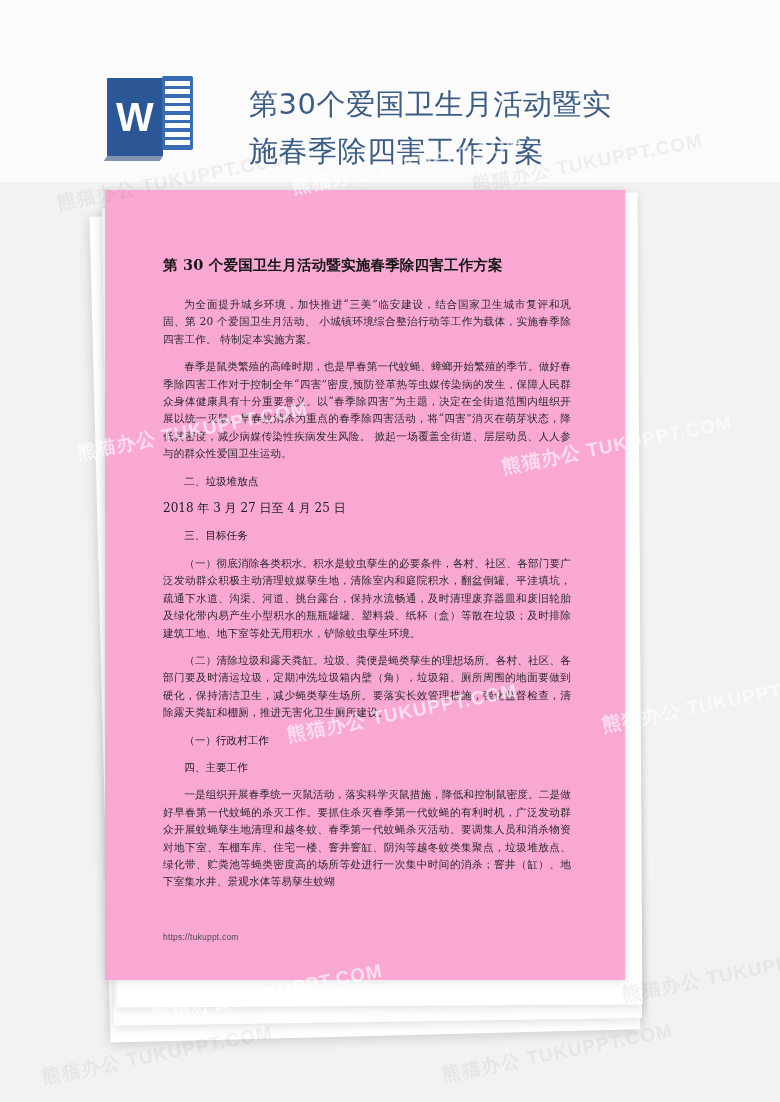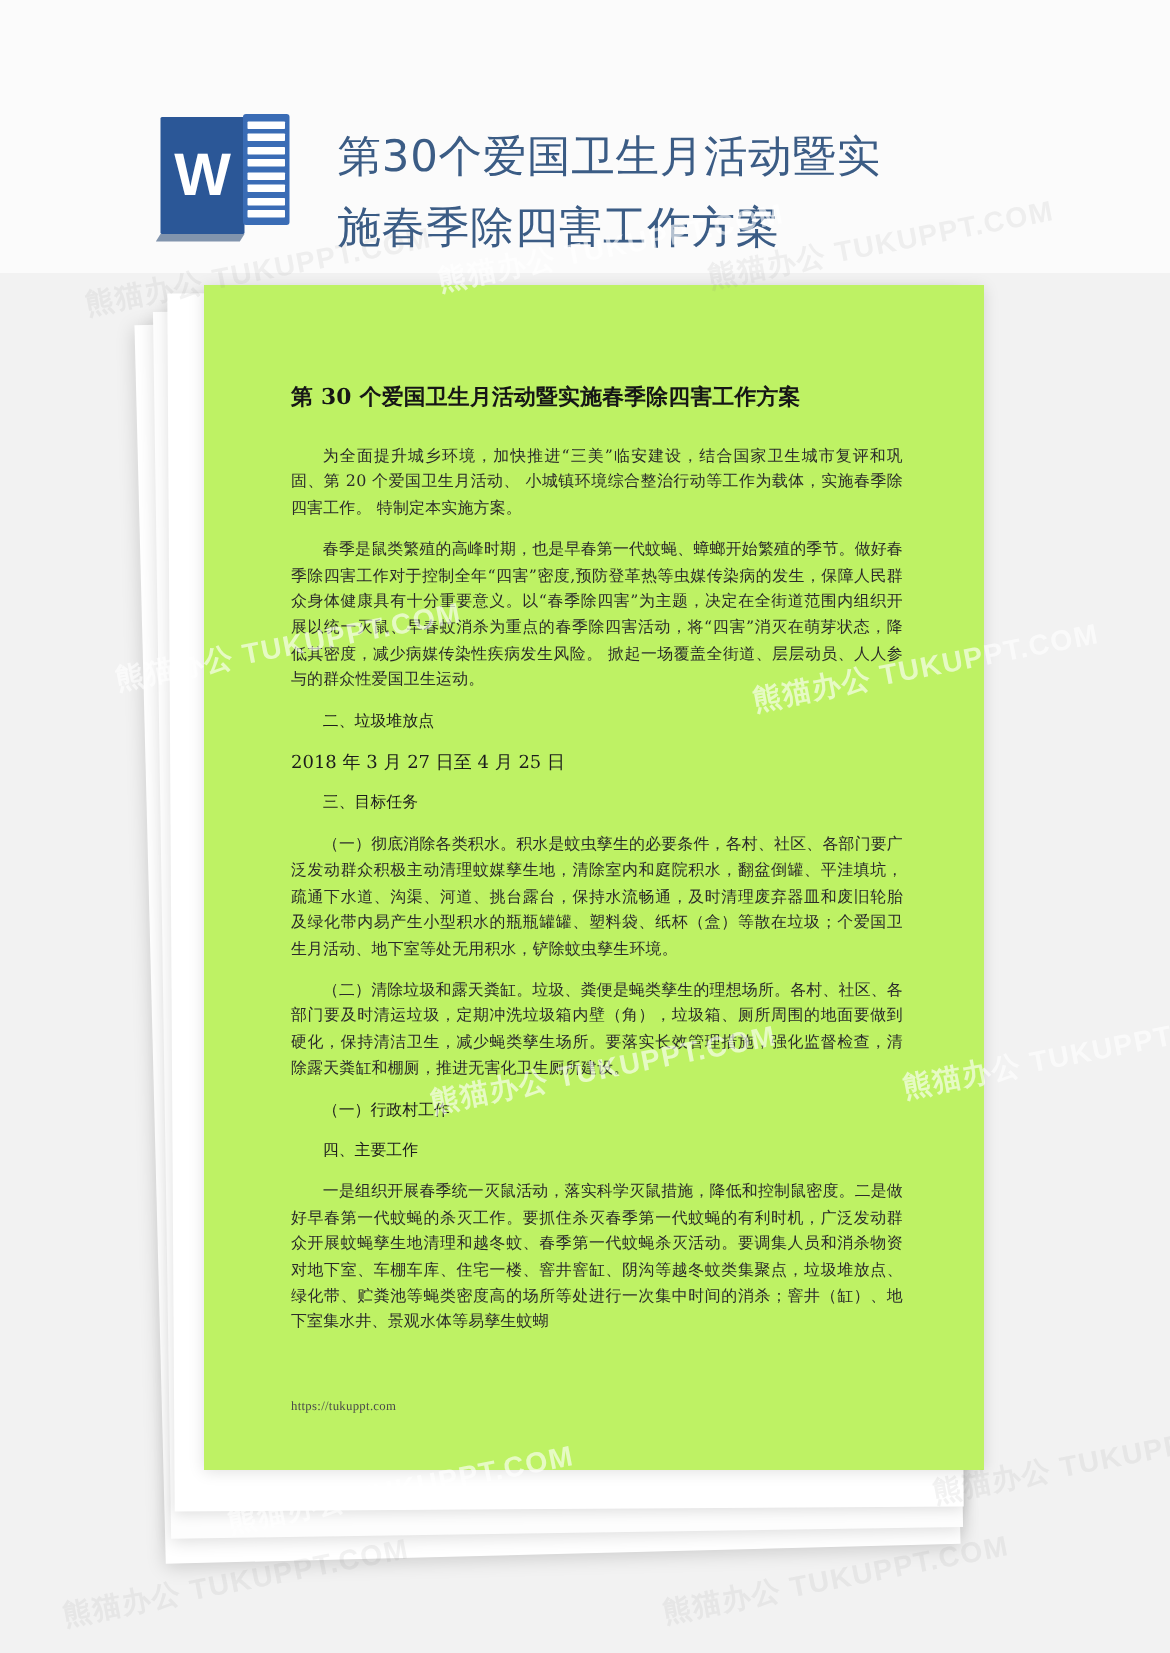--- a/index.html
+++ b/index.html
@@ -44,20 +44,21 @@
     height: 182px;
     background: #fbfbfb;
     z-index: 10;
   }
   .header-inner {
     position: absolute;
     left: 105px;
     top: 62px;
     display: flex;
     align-items: flex-start;
+    gap: 24px;
   }
   .word-icon {
     width: 88px;
     height: 84px;
     position: relative;
     flex: none;
     margin-top: 14px;
   }
   .wi-left {
     position: absolute;
@@ -146,24 +147,24 @@
   .page-rear-1 {
     position: absolute;
     left: 114px; top: 12px;
     width: 526px; height: 812px;
     background: #ffffff;
     transform: rotate(-0.35deg);
     box-shadow: 0 2px 9px rgba(0,0,0,0.12);
   }
   .page-main {
     position: absolute;
-    left: 136px; top: 8px;
+    left: 105px; top: 8px;
     width: 520px;
     height: 790px;
-    background: #bef264;
+    background: #f9a8d4;
     box-shadow: 0 1px 10px rgba(0,0,0,0.13);
     overflow: hidden;
   }
 
   
   .doc-body {
     position: absolute;
     left: 58px;
     top: 64px;
     width: 408px;
@@ -201,21 +202,21 @@
     line-height: 17.4px;
     margin: 0 0 10px 0;
     font-weight: normal;
     color: #1b1b1b;
     text-indent: 0;
   }
   .doc-footer {
     position: absolute;
     left: 58px;
     top: 742px;
-    font-family: Liberation Serif, serif;
+    font-family: Liberation Sans, sans-serif;
     font-size: 8.5px;
     color: #4a4a4a;
     letter-spacing: 0.2px;
   }
 </style>
 </head>
 <body>
 
 <div class="header">
   <div class="header-inner">
@@ -247,21 +248,21 @@
 
   <div class="page-main">
     <div class="doc-body">
       <div class="doc-title">第 30 个爱国卫生月活动暨实施春季除四害工作方案</div>
       <div id="doc-blocks">
           <p class="doc-p">为全面提升城乡环境，加快推进“三美”临安建设，结合国家卫生城市复评和巩固、第 20 个爱国卫生月活动、 小城镇环境综合整治行动等工作为载体，实施春季除四害工作。 特制定本实施方案。</p>
           <p class="doc-p">春季是鼠类繁殖的高峰时期，也是早春第一代蚊蝇、蟑螂开始繁殖的季节。做好春季除四害工作对于控制全年“四害”密度,预防登革热等虫媒传染病的发生，保障人民群众身体健康具有十分重要意义。以“春季除四害”为主题，决定在全街道范围内组织开展以统一灭鼠、早春蚊消杀为重点的春季除四害活动，将“四害”消灭在萌芽状态，降低其密度，减少病媒传染性疾病发生风险。 掀起一场覆盖全街道、层层动员、人人参与的群众性爱国卫生运动。</p>
           <p class="doc-h">二、垃圾堆放点</p>
           <p class="doc-date">2018 年 3 月 27 日至 4 月 25 日</p>
           <p class="doc-h">三、目标任务</p>
-          <p class="doc-p">（一）彻底消除各类积水。积水是蚊虫孳生的必要条件，各村、社区、各部门要广泛发动群众积极主动清理蚊媒孳生地，清除室内和庭院积水，翻盆倒罐、平洼填坑，疏通下水道、沟渠、河道、挑台露台，保持水流畅通，及时清理废弃器皿和废旧轮胎及绿化带内易产生小型积水的瓶瓶罐罐、塑料袋、纸杯（盒）等散在垃圾；个爱国卫生月活动、地下室等处无用积水，铲除蚊虫孳生环境。</p>
+          <p class="doc-p">（一）彻底消除各类积水。积水是蚊虫孳生的必要条件，各村、社区、各部门要广泛发动群众积极主动清理蚊媒孳生地，清除室内和庭院积水，翻盆倒罐、平洼填坑，疏通下水道、沟渠、河道、挑台露台，保持水流畅通，及时清理废弃器皿和废旧轮胎及绿化带内易产生小型积水的瓶瓶罐罐、塑料袋、纸杯（盒）等散在垃圾；及时排除建筑工地、地下室等处无用积水，铲除蚊虫孳生环境。</p>
           <p class="doc-p">（二）清除垃圾和露天粪缸。垃圾、粪便是蝇类孳生的理想场所。各村、社区、各部门要及时清运垃圾，定期冲洗垃圾箱内壁（角），垃圾箱、厕所周围的地面要做到硬化，保持清洁卫生，减少蝇类孳生场所。要落实长效管理措施，强化监督检查，清除露天粪缸和棚厕，推进无害化卫生厕所建设。</p>
           <p class="doc-h">（一）行政村工作</p>
           <p class="doc-h">四、主要工作</p>
           <p class="doc-p">一是组织开展春季统一灭鼠活动，落实科学灭鼠措施，降低和控制鼠密度。二是做好早春第一代蚊蝇的杀灭工作。要抓住杀灭春季第一代蚊蝇的有利时机，广泛发动群众开展蚊蝇孳生地清理和越冬蚊、春季第一代蚊蝇杀灭活动。要调集人员和消杀物资对地下室、车棚车库、住宅一楼、窨井窨缸、阴沟等越冬蚊类集聚点，垃圾堆放点、绿化带、贮粪池等蝇类密度高的场所等处进行一次集中时间的消杀；窨井（缸）、地下室集水井、景观水体等易孳生蚊蝴</p>
         </div>
     </div>
     <div class="doc-footer">https://tukuppt.com</div>
   </div>
 </div>
 

